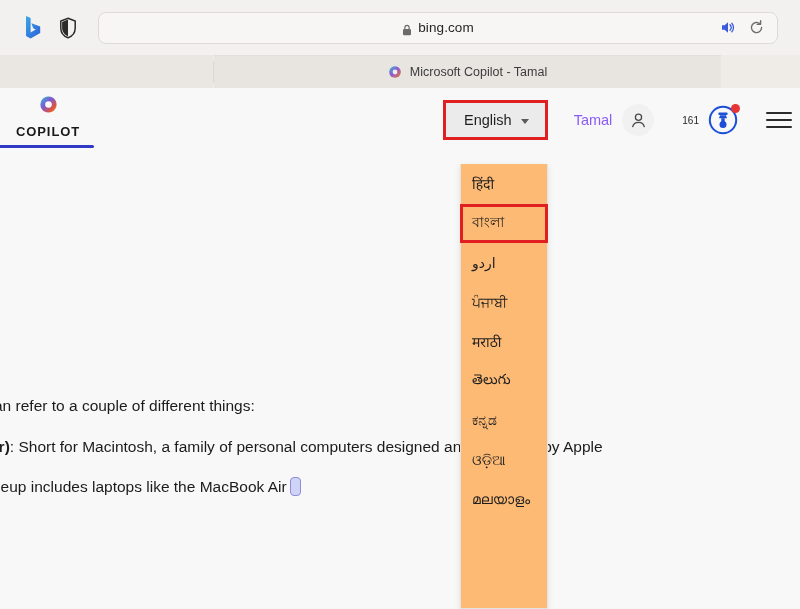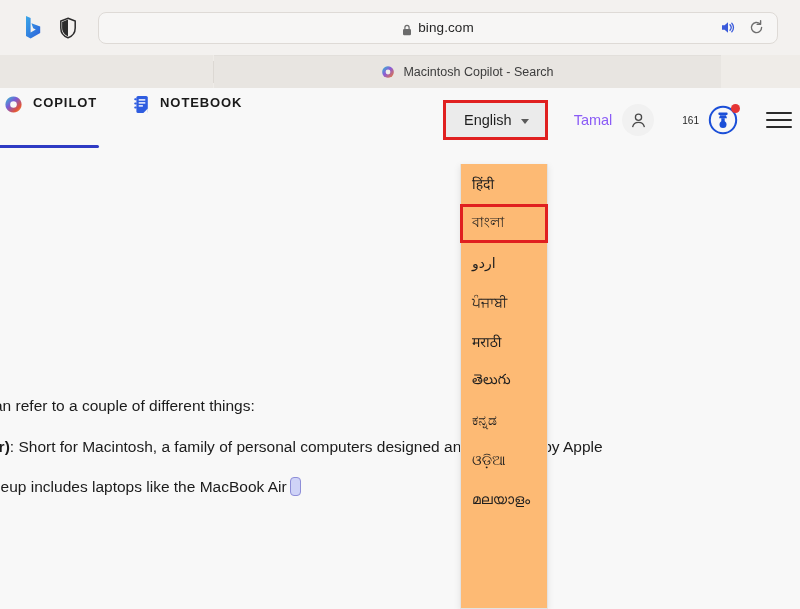--- a/index.html
+++ b/index.html
@@ -89,23 +89,24 @@
   }
 
   
   .topnav {
     position: absolute; top: 0; left: 0; width: 800px; height: 64px;
     background: #f8f8f8;
     display: flex; align-items: center;
   }
   .nav-left { display: flex; align-items: center; gap: 28px; padding-left: 0; }
   .nav-tab {
-    display: flex; gap: 10px;
-    height: 50px; padding: 0 4px;
+    display: flex; align-items: center; gap: 10px;
+    height: 50px; padding: 0 16px;
     position: relative;
+    flex-direction: column;
   }
   .nav-tab-label {
     font-size: 13px; font-weight: 700; letter-spacing: .9px; color: #1a1a1a;
   }
   .nav-tab.active::after {
     content: ""; position: absolute; left: -8px; right: 2px; bottom: -3px;
     height: 3px; background: #2f3bc4; border-radius: 2px;
   }
   .copilot-icon-sm { width: 19px; height: 19px; flex: 0 0 auto; }
   .notebook-icon { width: 17px; height: 19px; flex: 0 0 auto; }
@@ -251,21 +252,21 @@
             <linearGradient id="cg1" x1="0" y1="0" x2="1" y2="1">
               <stop offset="0" stop-color="#27c4d0"></stop>
                 <stop offset=".45" stop-color="#8c5bd8"></stop>
               <stop offset="1" stop-color="#f07a2a"></stop>
             </linearGradient>
           </defs>
           <path d="M7 1.2 a5.8 5.8 0 1 1 -0.01 0 Z" fill="url(#cg1)"></path>
           <circle cx="7" cy="7" r="2.4" fill="#f0eeea"></circle>
         </svg>
       </span>
-      <span class="tab-title">Macintosh Copilot - Search</span>
+      <span class="tab-title">Microsoft Copilot - Tamal</span>
     </div>
     <div class="tab-spacer"></div>
   </div>
 
   <div class="page">
 
     <div class="topnav">
 
       <div class="nav-left">
 
@@ -280,35 +281,20 @@
                     <stop offset="1" stop-color="#f2a33c"></stop>
                 </linearGradient>
               </defs>
               <path d="M9.5 1.4 a8.1 8.1 0 1 1 -0.01 0 Z" fill="url(#cg2)"></path>
               <circle cx="9.5" cy="9.5" r="3.3" fill="#f8f8f8"></circle>
             </svg>
           </span>
           <span class="nav-tab-label">COPILOT</span>
         </div>
 
-        <div class="nav-tab">
-          <span class="notebook-icon">
-            <svg width="17" height="19" viewBox="0 0 17 19">
-              <rect x="3.4" y="1" width="11.4" height="17" rx="1.6" fill="#2f5de0"></rect>
-              <rect x="1.2" y="3.2" width="2.6" height="2" rx="1" fill="#2f5de0"></rect>
-              <rect x="1.2" y="7.4" width="2.6" height="2" rx="1" fill="#2f5de0"></rect>
-              <rect x="1.2" y="11.6" width="2.6" height="2" rx="1" fill="#2f5de0"></rect>
-              <rect x="5.7" y="4.2" width="6.6" height="1.4" fill="#ffffff"></rect>
-              <rect x="5.7" y="7.2" width="6.6" height="1.4" fill="#ffffff"></rect>
-              <rect x="5.7" y="10.2" width="4.2" height="1.4" fill="#ffffff"></rect>
-              <path d="M10.4 18 L14.8 13.6 L14.8 18 Z" fill="#f8f8f8"></path>
-            </svg>
-          </span>
-          <span class="nav-tab-label">NOTEBOOK</span>
-        </div>
 
       </div>
 
       <div class="nav-right">
 
         <div class="lang-button">
           <span class="lang-label">English</span>
           <span class="caret"></span>
         </div>
 

